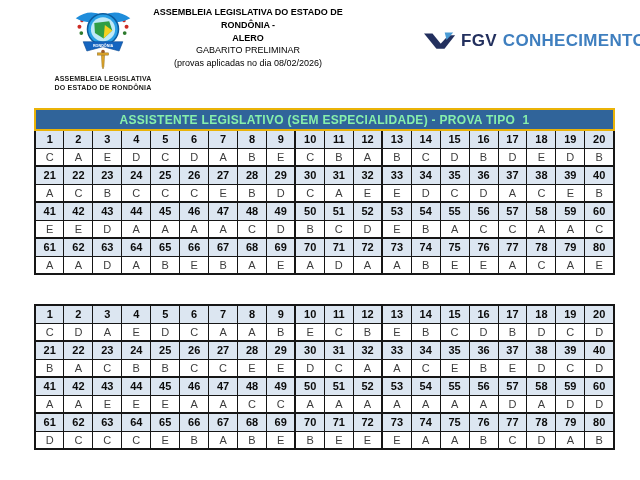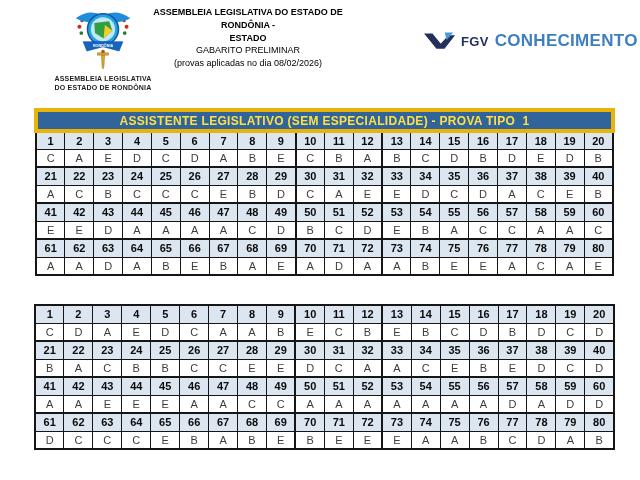--- a/index.html
+++ b/index.html
@@ -11,34 +11,34 @@
   .hdr { position: relative; height: 104px; }
   .logo-block { position: absolute; left: 36px; top: 3px; width: 134px; text-align: center; }
   .logo-block svg { display: block; margin: 0 auto; }
   .logo-caption { font-size: 7px; font-weight: bold; line-height: 8.5px; color: #1d1d1b; letter-spacing: 0.2px; margin-top: 2px; }
   .center-block { position: absolute; left: 128px; top: 6px; width: 240px; text-align: center; color: #000; }
   .org-lines { font-size: 9px; font-weight: bold; line-height: 13px; }
   .doc-title { font-size: 9px; font-weight: normal; }
   .doc-subtitle { font-size: 9px; margin-top: 3px; text-align: center; }
   .fgv-block { position: absolute; left: 424px; top: 31px; display: flex; align-items: center; }
   .fgv-icon { margin-right: 5px; }
-  .fgv-name { font-size: 13px; font-weight: 800; color: var(--fgv-navy, #23305E); letter-spacing: 0.3px; }
+  .fgv-name { font-size: 17px; font-weight: 800; color: var(--fgv-navy, #23305E); letter-spacing: 0.3px; }
   .fgv-suffix { font-size: 17px; font-weight: 700; color: var(--fgv-blue, #3F7FBF); margin-left: 6px; letter-spacing: 0.3px; }
 
   
   .tbl-wrap { position: absolute; left: 34px; width: 581px; }
   #tbl0 { top: 108px; }
   #tbl1 { top: 304px; }
   table { border-collapse: collapse; width: 581px; table-layout: fixed;
           border: 2px solid #161616; }
   td { border: 1px solid #161616; text-align: center; padding: 0; height: 18px;
        overflow: hidden; vertical-align: middle; }
-  tr.title td { background: var(--header-bg, #30649A); color: #fde047; font-weight: bold;
+  tr.title td { background: var(--header-bg, #30649A); color: #86efac; font-weight: bold;
        font-size: 12px; height: 21px; letter-spacing: 0.3px; white-space: pre;
-       border: 4px solid #eab308; }
+       border: 2px solid #eab308; }
   tr.nums td { background: var(--numrow-bg, #DCE6F1); font-weight: bold; font-size: 11px;
        color: #0b0b0b; border-top-width: 2px; }
   tr.ans td { background: #ffffff; font-size: 11px; color: #3c3c3c; }
   td.vsep { border-right-width: 2px; }
 </style>
 </head>
 <body>
 
 <div class="page">
 
@@ -71,21 +71,21 @@
       </svg>
       <div class="logo-caption">
         <span>ASSEMBLEIA LEGISLATIVA</span><br>
         <span>DO ESTADO DE RONDÔNIA</span>
       </div>
     </div>
 
     <div class="center-block">
       <div class="org-lines">
         <span>ASSEMBLEIA LEGISLATIVA DO ESTADO DE RONDÔNIA -</span><br>
-        <span>ESTADO</span>
+        <span>ALERO</span>
       </div>
       <div class="doc-title">GABARITO PRELIMINAR</div>
       <div class="doc-subtitle">(provas aplicadas no dia 08/02/2026)</div>
     </div>
 
     <div class="fgv-block">
       <svg class="fgv-icon" width="32" height="18" viewBox="0 0 34 18">
         <polygon points="0,1 9,1 22,17 13,17" fill="#23305E"></polygon>
         <polygon points="13,17 22,17 33,3 26,3" fill="#23305E"></polygon>
         <polygon points="22,0 31,0 24,8" fill="#4a9bd5"></polygon>

